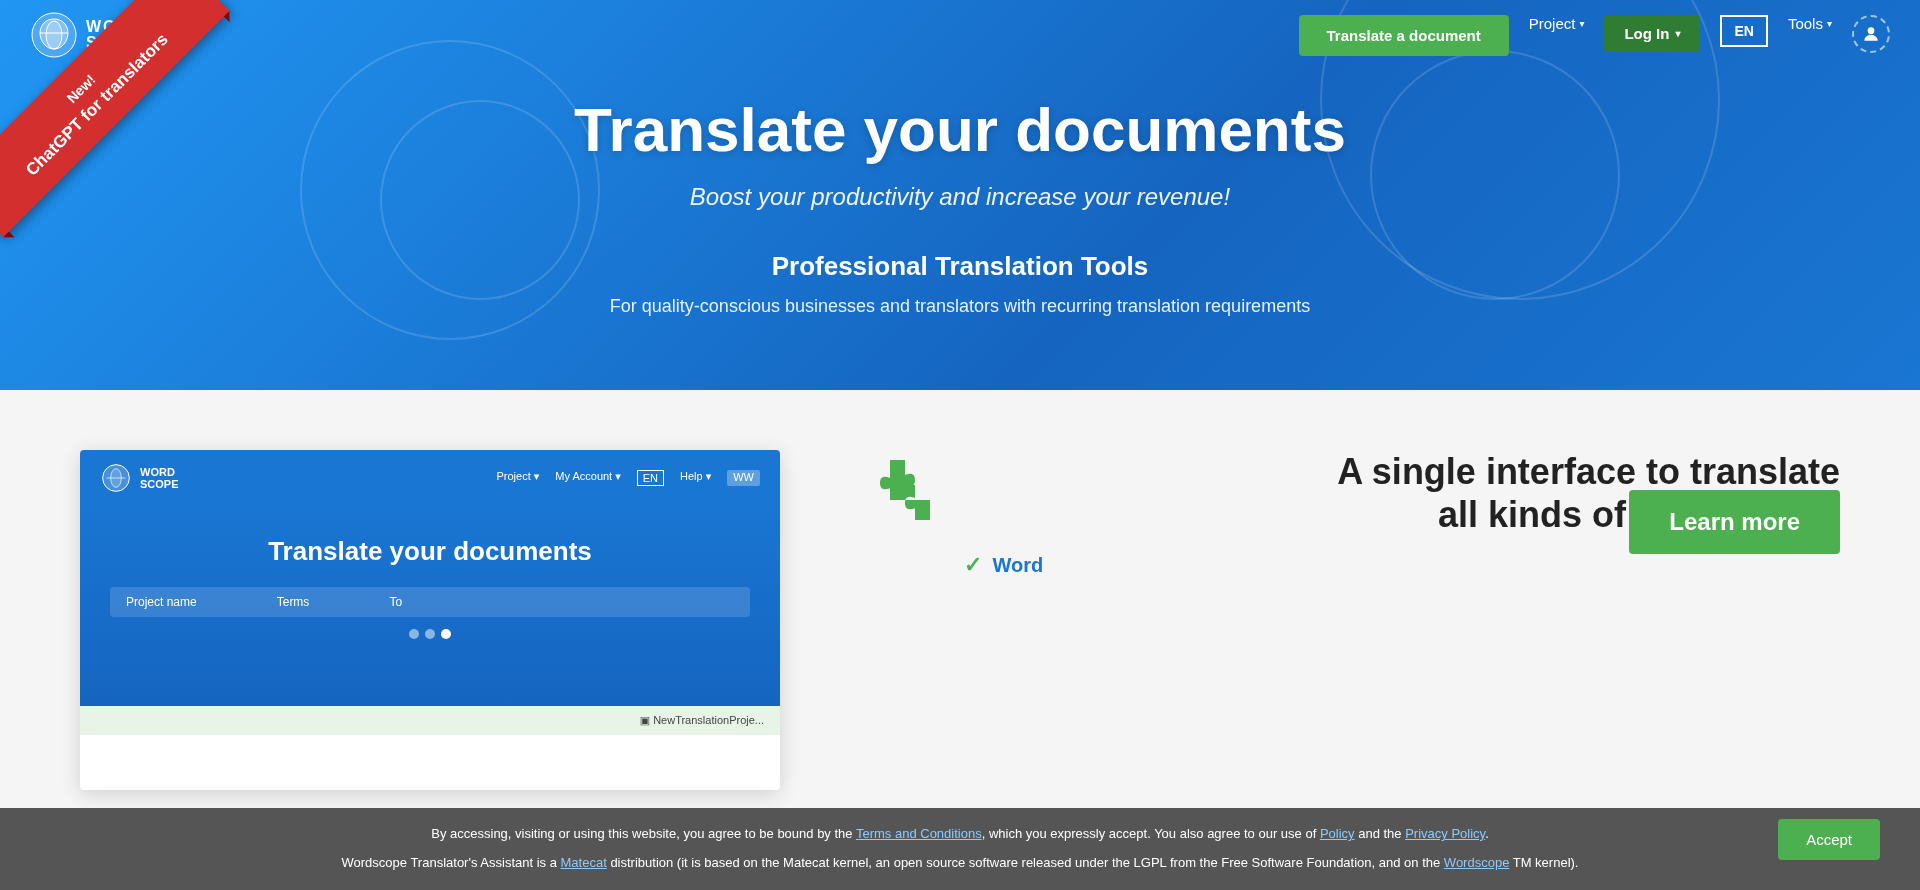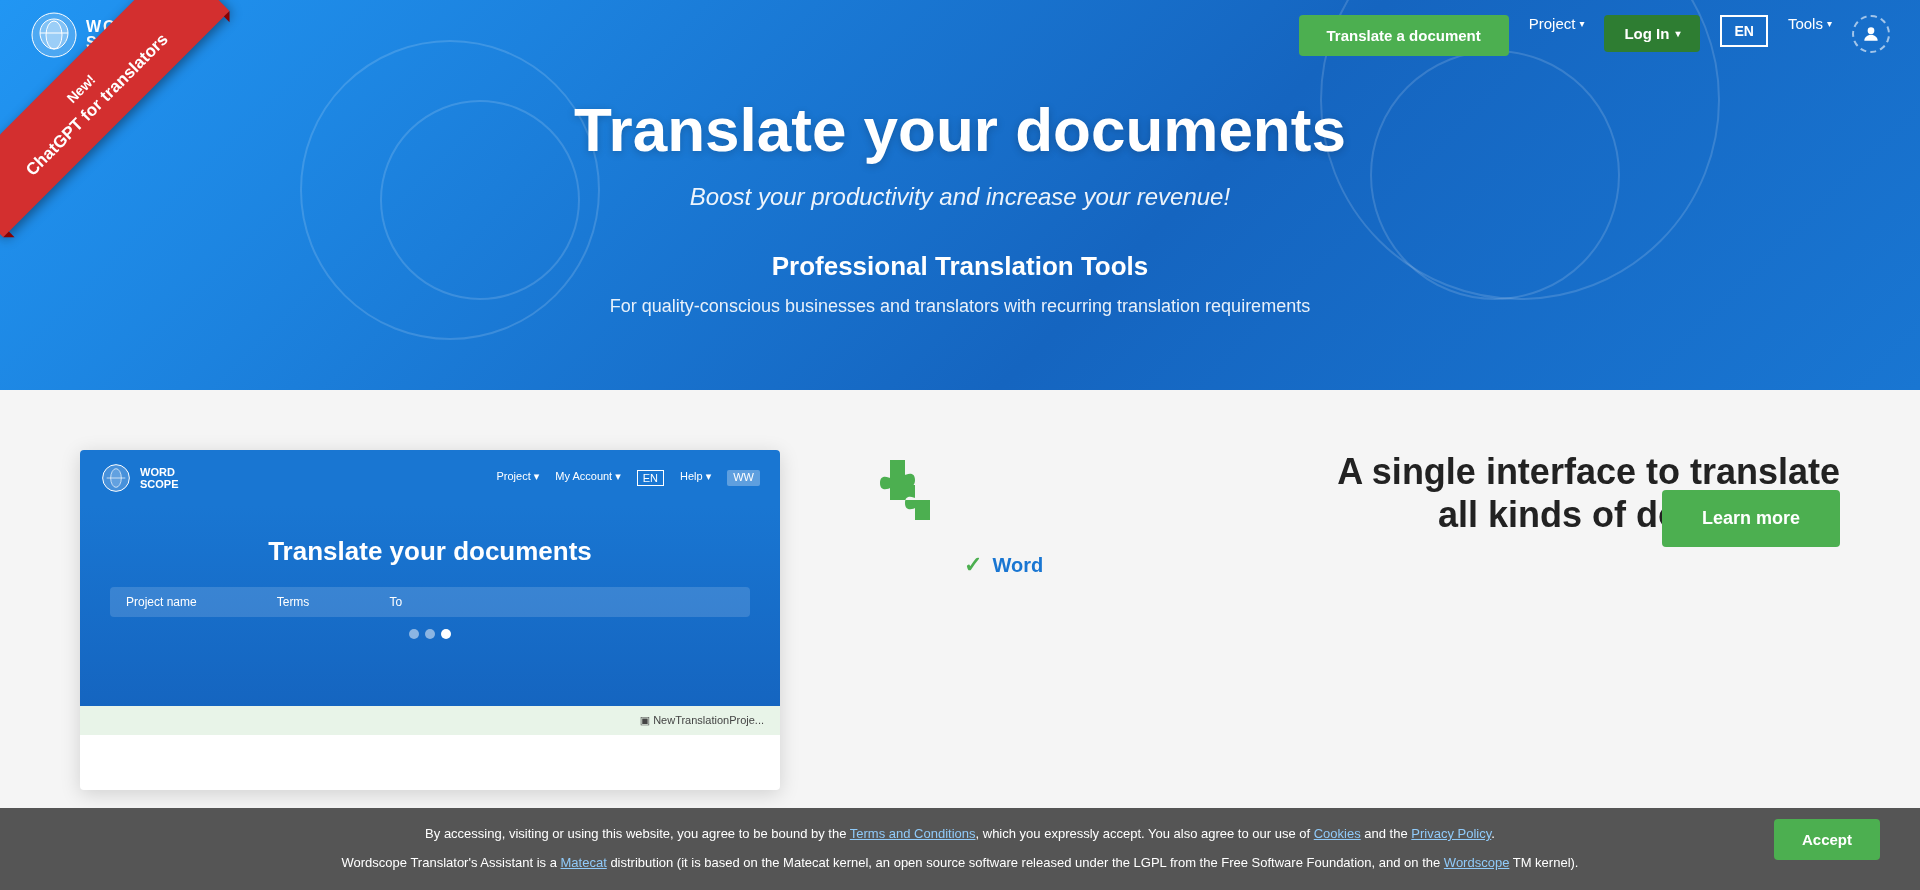--- a/index.html
+++ b/index.html
@@ -297,21 +297,21 @@
       font-size: 22px;
       font-weight: 900;
     }
 
     
     .learn-more-btn {
       background: #4caf50;
       color: white;
       border: none;
       padding: 18px 40px;
-      font-size: 18px;
+      font-size: 24px;
       font-weight: 700;
       border-radius: 4px;
       cursor: pointer;
       position: absolute;
       right: 80px;
       top: 100px;
     }
 
     
     .cookie-banner {
@@ -341,21 +341,21 @@
     }
     .accept-btn {
       position: absolute;
       right: 40px;
       bottom: 30px;
       background: #4caf50;
       color: white;
       border: none;
       padding: 12px 28px;
       font-size: 15px;
-      font-weight: 700;
+      font-weight: 400;
       border-radius: 4px;
       cursor: pointer;
     }
 
     
     .hero-circle {
       position: absolute;
       border-radius: 50%;
       border: 2px solid rgba(255,255,255,0.15);
     }
@@ -483,21 +483,21 @@
 
   <button class="learn-more-btn">Learn more</button>
 
 </div>
 
 <div class="cookie-banner">
   <div class="cookie-text">
     By accessing, visiting or using this website, you agree to be bound by the
     <span class="cookie-link">Terms and Conditions</span>,
     which you expressly accept. You also agree to our use of
-    <span class="cookie-link">Cookies</span>
+    <span class="cookie-link">Policy</span>
     and the
     <span class="cookie-link">Privacy Policy</span>.
   </div>
   <div class="cookie-text">
     Wordscope Translator's Assistant is a
     <span class="cookie-link">Matecat</span>
     distribution (it is based on the Matecat kernel, an open source software released under the LGPL from the Free Software Foundation, and on the
     <span class="cookie-link">Wordscope</span>
     TM kernel).
   </div>

